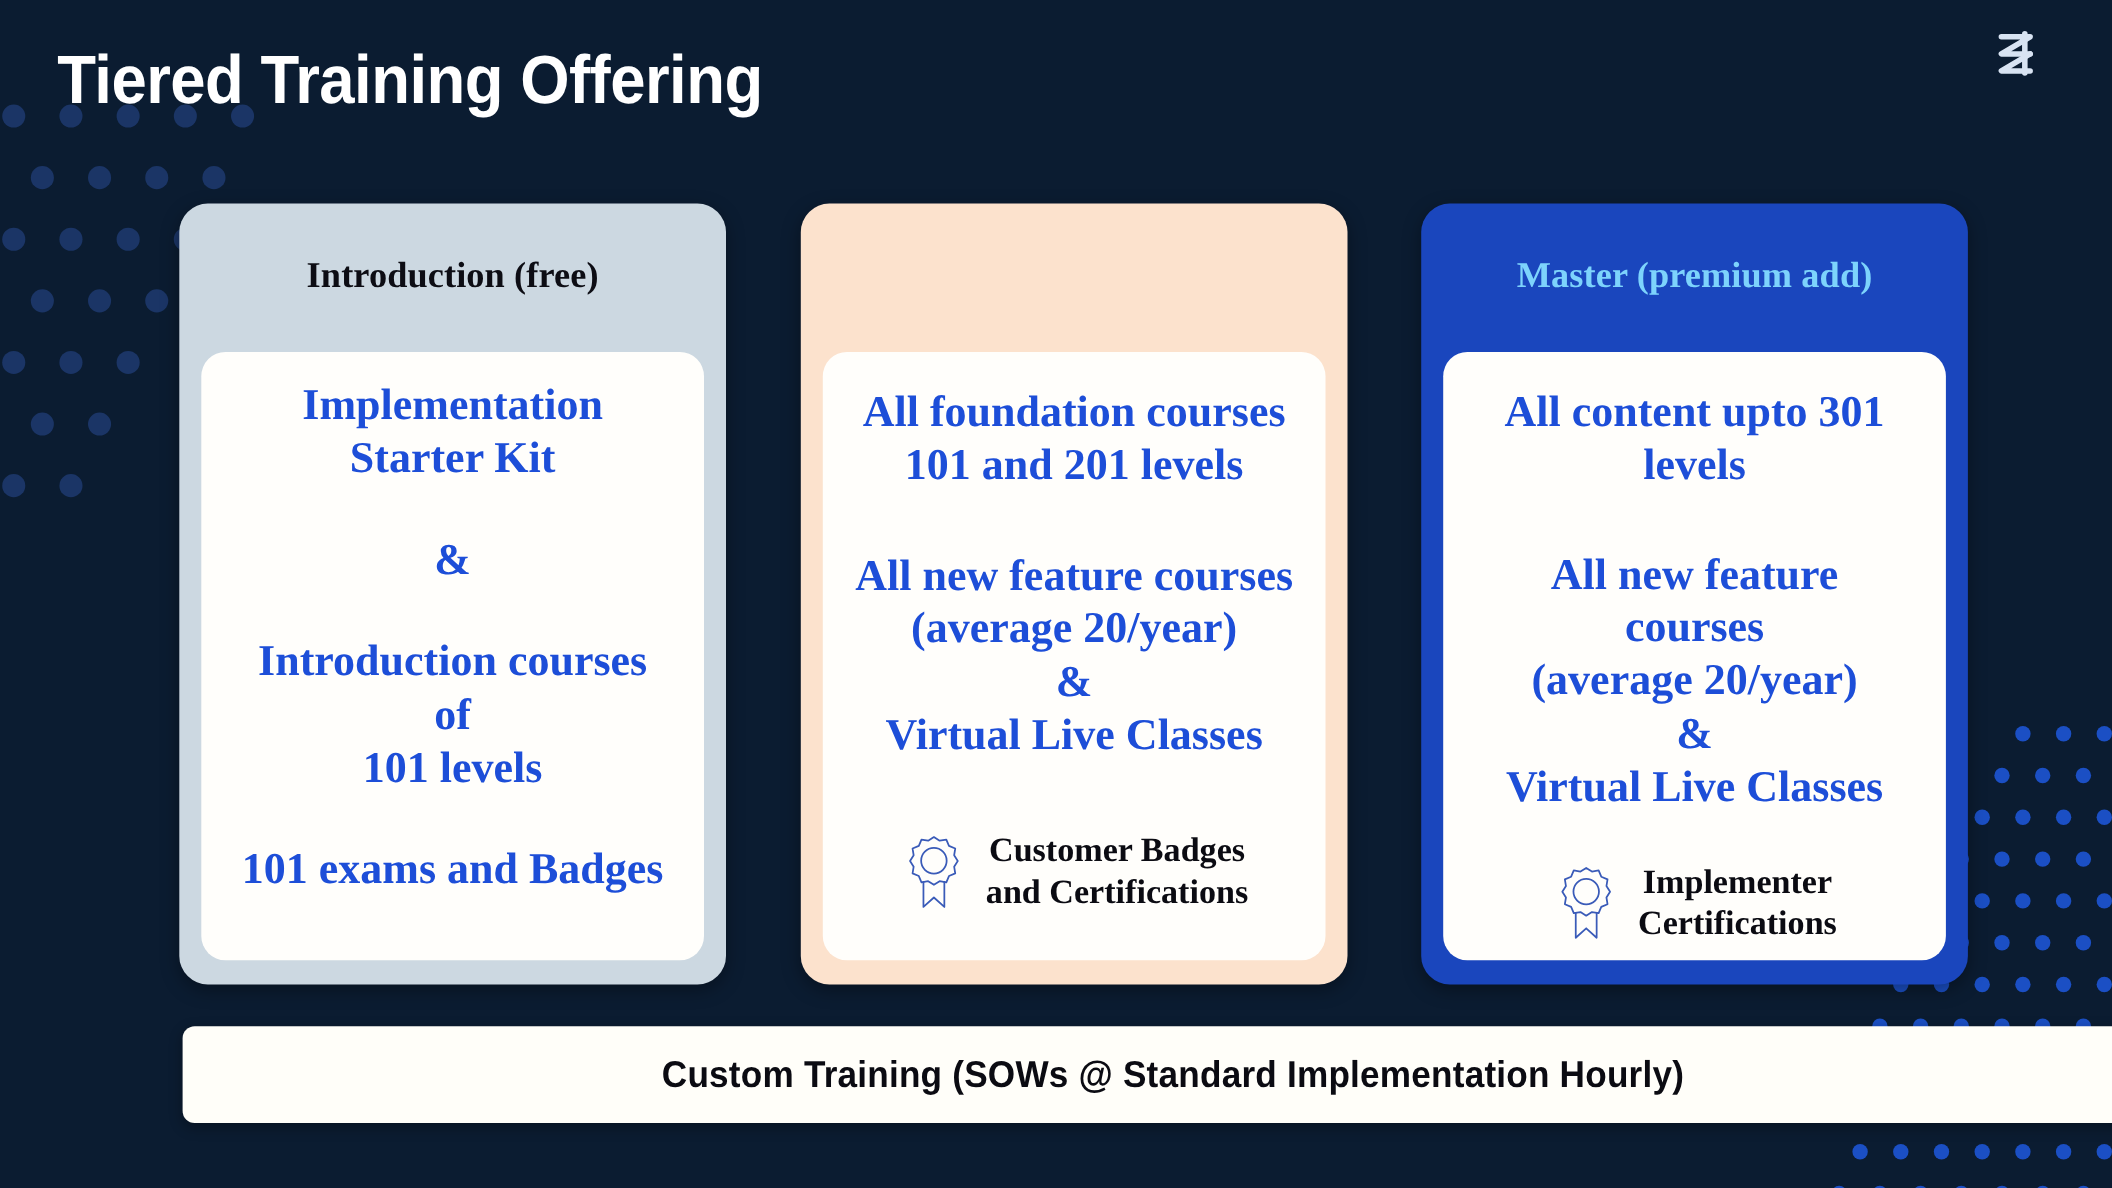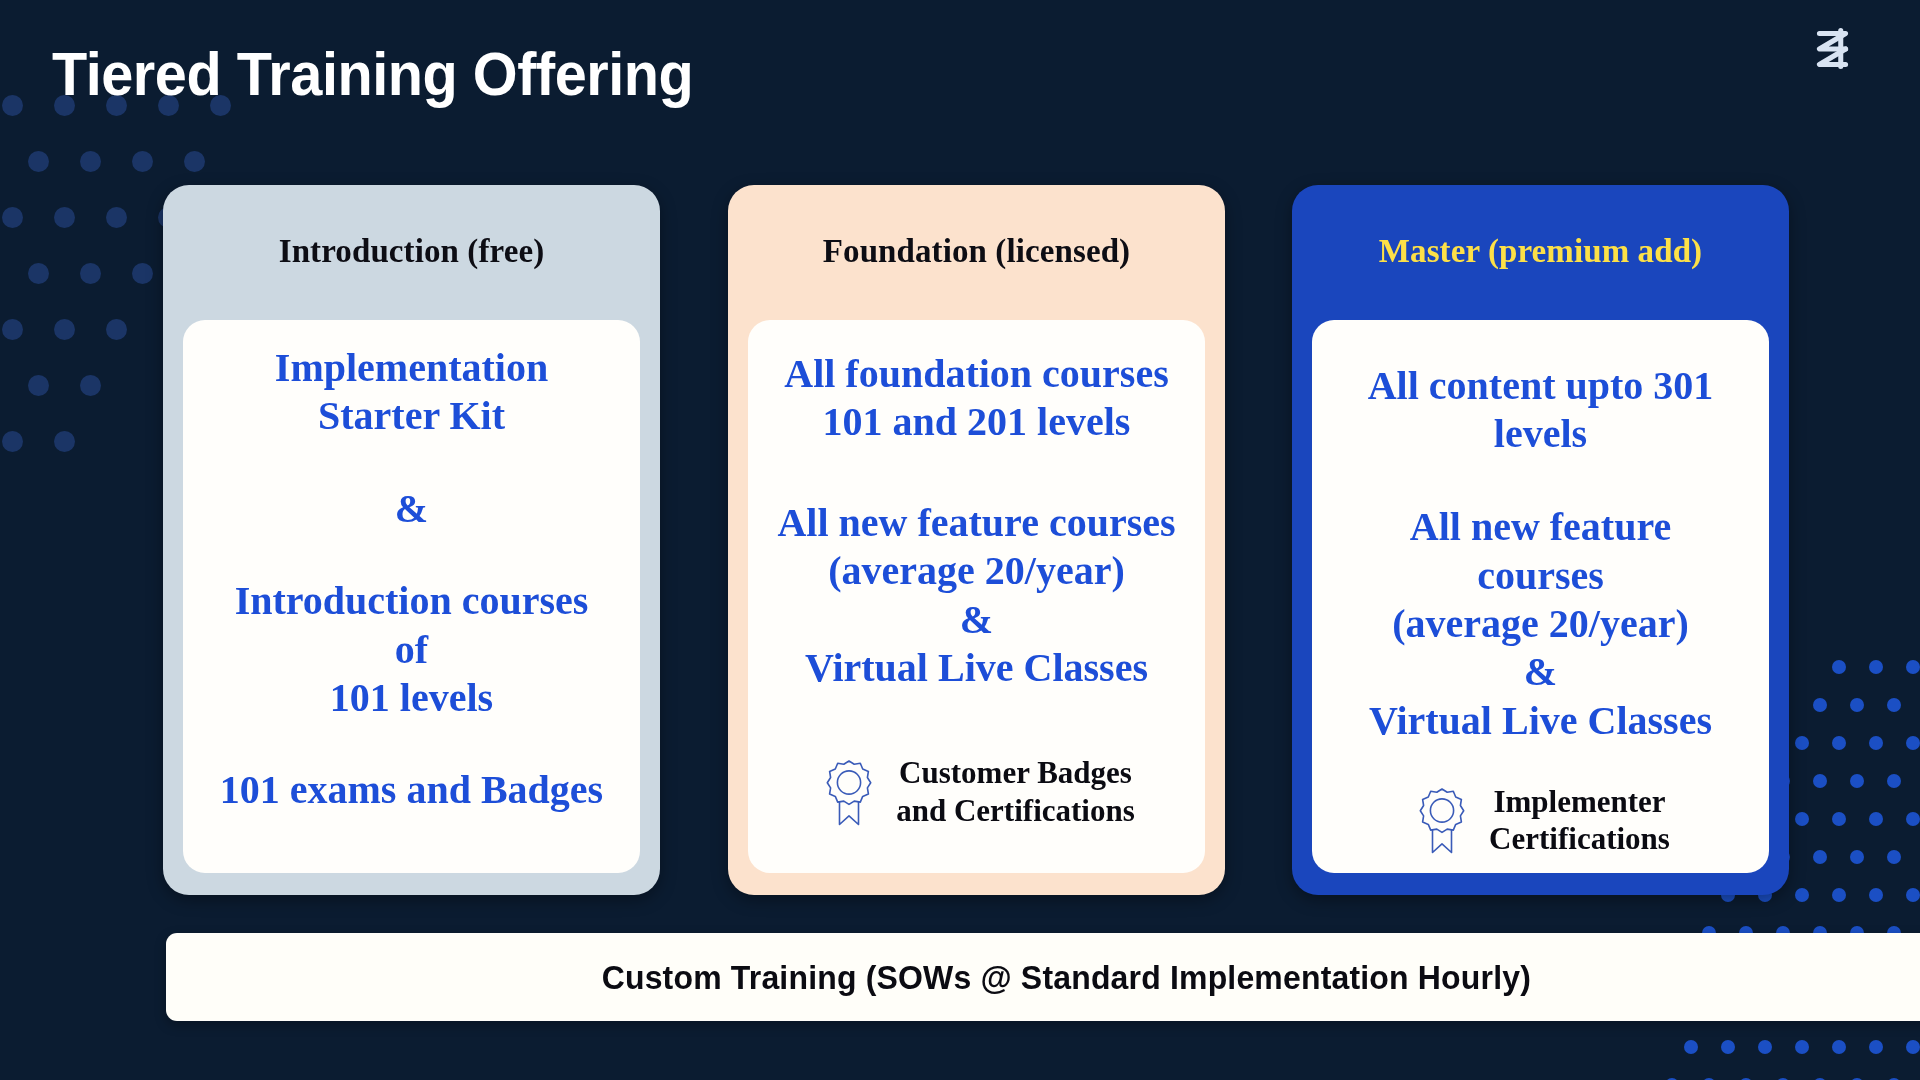--- a/index.html
+++ b/index.html
@@ -56,36 +56,36 @@
   #card-2 { left:1292px; background:#1a46bd; }
 
   .card-title {
     position:absolute; left:0; right:0; top:48px;
     text-align:center;
     font-weight:bold;
     font-size:33px;
     color:#0d0d14;
     letter-spacing:0.1px;
   }
-  #card-2 .card-title { color:#fde047; }
+  #card-2 .card-title { color:#7dd3fc; }
 
   .card-body {
     position:absolute;
     left:20px; right:20px;
     top:135px; bottom:22px;
     background:#fffefb;
     border-radius:22px;
     padding:24px 18px 16px 18px;
     display:flex;
     flex-direction:column;
     align-items:center;
   }
   #card-0 .card-body { padding-bottom:34px; }
   #card-1 .card-body { justify-content:flex-start; padding-top:30px; }
-  #card-2 .card-body { justify-content:flex-start; padding-top:42px;align-items:center; }
+  #card-2 .card-body { justify-content:flex-start; padding-top:30px;align-items:center; }
 
   .blk {
     width:100%;
     text-align:center;
     font-weight:bold;
     font-size:40px;
     line-height:1.21;
     color:#1d4ed8;
     white-space:pre-line;
   }
@@ -252,21 +252,20 @@
         <div class="gap-md"></div>
         <div class="blk">Introduction courses
 of
 101 levels</div>
         <div class="gap-md"></div>
         <div class="blk">101 exams and Badges</div>
       </div>
     </div>
 
     <div class="card" id="card-1">
-      <div class="card-title">Foundation (licensed)</div>
       <div class="card-body">
         <div class="blk">All foundation courses
 101 and 201 levels</div>
         <div class="gap-lg"></div>
         <div class="blk">All new feature courses
 (average 20/year)
 &amp;
 Virtual Live Classes</div>
         <div class="gap-xl"></div>
         <div class="badge-row">

